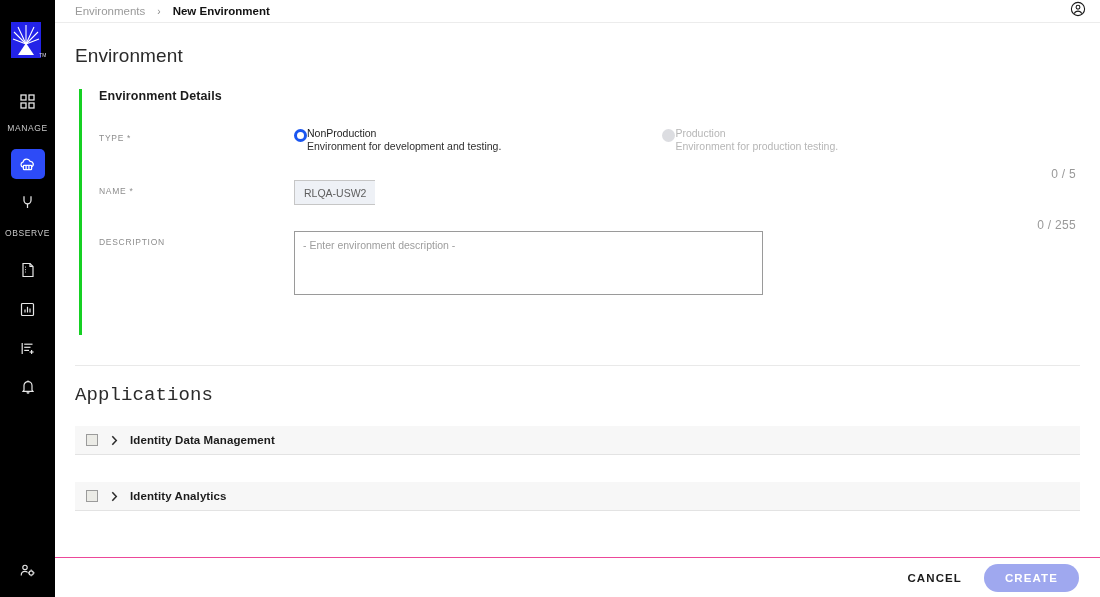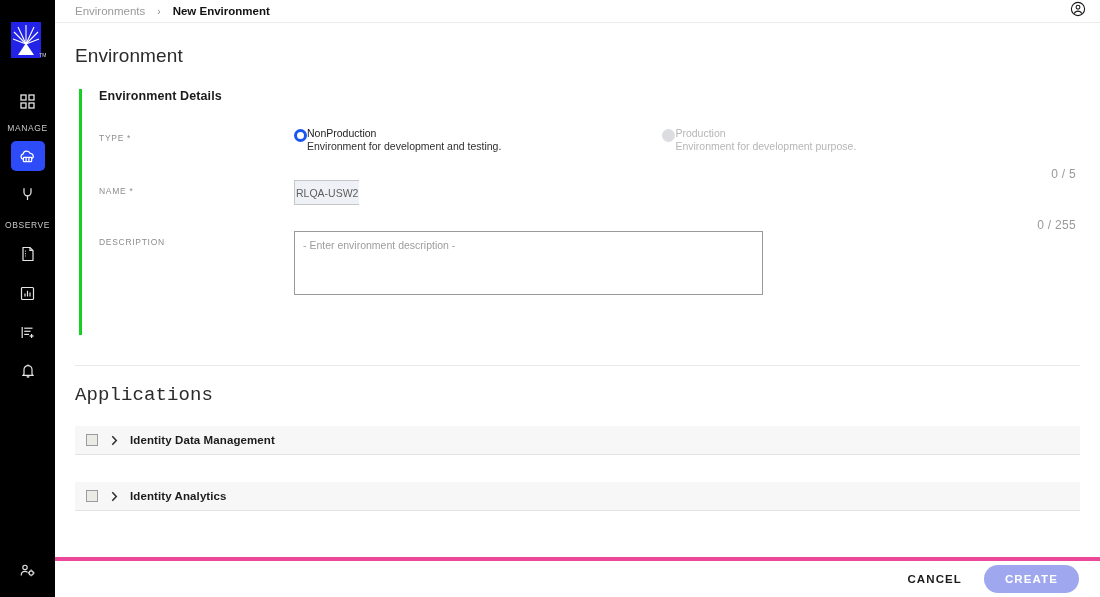--- a/index.html
+++ b/index.html
@@ -54,21 +54,21 @@
     letter-spacing: 0;
     line-height: 1;
   }
 
   .nav-section-label {
     color: #c9c9c9;
     font-size: 8.5px;
     letter-spacing: 0.6px;
     text-align: center;
     width: 100%;
-    margin: 0;
+    margin: 8px;
     font-family: "Liberation Sans", sans-serif;
   }
 
   .nav-icon {
     width: 36px; height: 30px;
     display: flex;
     align-items: center;
     justify-content: center;
     color: #e6e6e6;
     cursor: pointer;
@@ -213,21 +213,21 @@
     height: 25px;
   }
   .input-prefix {
     background: #eef1f6;
     border: 1px solid #c6c6c6;
     border-right: none;
     font-size: 10.5px;
     color: #5e5e5e;
     display: flex;
     align-items: center;
-    padding: 0 1px;
+    padding: 0 9px;
     white-space: nowrap;
   }
   .input-main {
     flex: 1 1 auto;
     border: 1px solid #9a9a9a;
     font-size: 10.5px;
     color: #1c1c1c;
     padding: 0 8px;
     outline: none;
     background: #fff;
@@ -296,21 +296,21 @@
     font-weight: bold;
     letter-spacing: 0.1px;
   }
 
   
   .footer {
     position: absolute;
     left: 0; right: 0; bottom: 0;
     height: 40px;
     background: #ffffff;
-    border-top: 4px solid #ec4899;
+    border-top: 1px solid #ec4899;
     display: flex;
     align-items: center;
     justify-content: flex-end;
     padding-right: 21px;
     gap: 18px;
   }
   .btn-cancel {
     background: none;
     border: none;
     font-size: 11.5px;
@@ -498,21 +498,21 @@
                 <span class="radio-text">
                   <span class="radio-title">NonProduction</span>
                   <span class="radio-sub">Environment for development and testing.</span>
                 </span>
               </label>
 
               <label class="radio-opt second disabled">
                 <span class="radio-dot off"></span>
                 <span class="radio-text">
                   <span class="radio-title">Production</span>
-                  <span class="radio-sub">Environment for development purpose.</span>
+                  <span class="radio-sub">Environment for production testing.</span>
                 </span>
               </label>
 
             </div>
           </div>
         </div>
 
         <div class="form-row" style="margin-top:27px;">
           <div class="form-label">NAME *</div>
           <div class="form-field">

